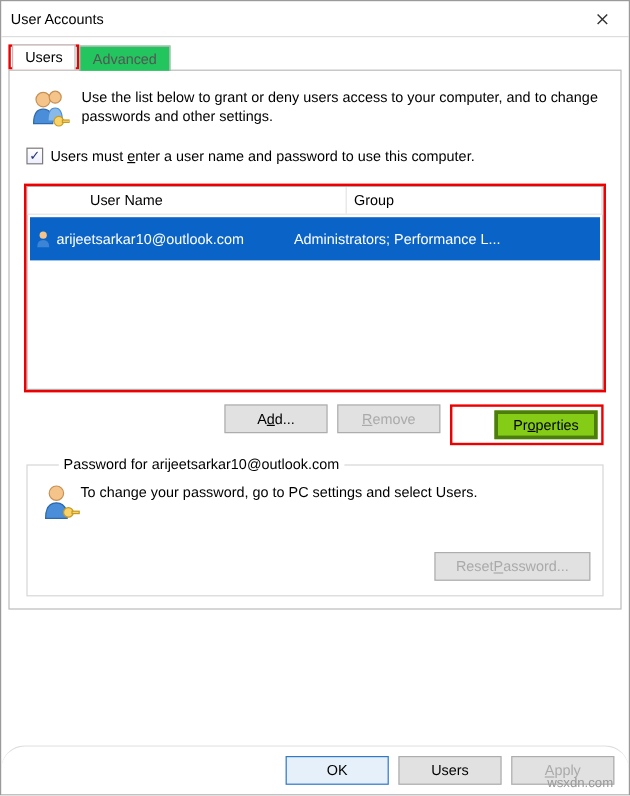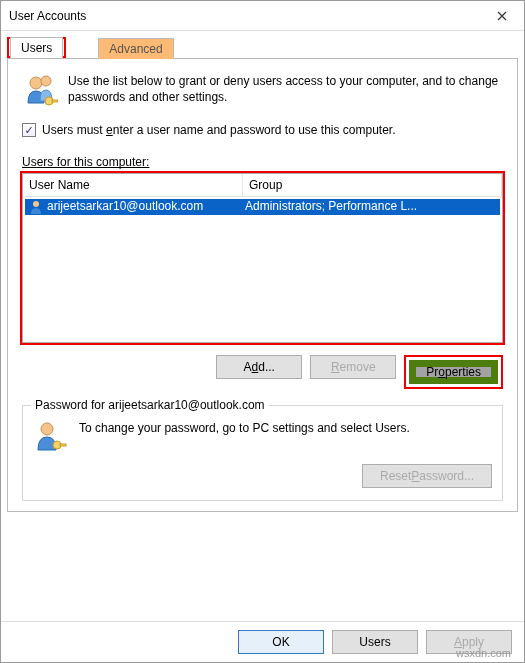--- a/index.html
+++ b/index.html
@@ -48,23 +48,22 @@
       position: relative;
       top: 1px;
       cursor: pointer;
       font-size: 12px;
     }
     .tab.active {
       background: #fff;
       z-index: 2;
     }
     .tab.inactive {
-      background: #fdba74;
+      background: #22c55e;
       color: #555;
-      margin-left: 32px;
     }
     .tab-highlight {
       border: 2px solid #e00;
       padding: 1px;
       display: inline-block;
     }
     .content-pane {
       margin: 0 6px 6px 6px;
       border: 1px solid #bbb;
       background: #fff;
@@ -110,31 +109,32 @@
       height: 170px;
       background: #fff;
       position: relative;
     }
     .red-box { outline: 2px solid #e00; }
     .listview-header {
       display: flex;
       background: #fff;
       border-bottom: 1px solid #e4e4e4;
       font-size: 12px;
+      padding-left: 46px;
     }
     .listview-header div {
       padding: 4px 6px;
       border-right: 1px solid #e4e4e4;
     }
     .col-user { width: 220px; }
     .col-group { flex: 1; }
     .listview-row {
       display: flex;
-      align-items: flex-start;
-      height: 16px;
+      align-items: center;
+      height: 36px;
       background: #0a64c8;
       color: #fff;
       margin: 2px;
     }
     .listview-row .usericon {
       width: 16px; height: 16px; margin: 0 3px;
       flex-shrink:0;
     }
     .listview-row .uname { width: 196px; white-space: nowrap; overflow: hidden; }
     .listview-row .ugroup { flex: 1; white-space: nowrap; overflow: hidden; padding-left: 2px; }
@@ -158,53 +158,55 @@
     }
     .btn.disabled {
       color: #aaa;
       cursor: default;
     }
     .btn-highlight-wrap {
       border: 2px solid #e00;
       padding: 3px;
     }
     .btn.props {
-      background: #a3a3a3;
-      border: 7px solid #4d7c0f;
+      background: #84cc16;
+      border: 3px solid #4d7c0f;
+      margin-left: 32px;
     }
     .groupbox {
       border: 1px solid #d6d6d6;
       margin-top: 16px;
       padding: 14px 10px 12px 10px;
       position: relative;
     }
     .groupbox-legend {
       position: absolute;
       top: -8px;
-      left: 8px;
+      left: 26px;
       background: #fff;
       padding: 0 4px;
       font-size: 12px;
     }
     .pw-row {
       display: flex;
-      gap: 12px;
+      gap: 0;
     }
     .pw-icon { width: 34px; height: 34px; flex-shrink: 0; }
     .pw-text { line-height: 1.35; }
     .pw-btn-row {
-      display: flex; justify-content: flex-end; margin-top: 10px;
+      display: flex; justify-content: flex-end; margin-top: 24px;
     }
     .footer-row {
       display: flex;
       justify-content: flex-end;
       gap: 8px;
       padding: 8px 12px;
       border-top: 1px solid #ddd;
       margin-top: auto;
+      border-radius: 20px;
     }
     .btn.ok { background: #e6f0fa; border: 1px solid #3079c8; }
     .watermark {
       position: absolute;
       bottom: 4px; right: 14px;
       font-size: 11px;
       color: #999;
     }
     u { text-decoration: underline; }
   </style>
@@ -241,23 +243,20 @@
       <div class="intro-text">Use the list below to grant or deny users access to your computer, and to change passwords and other settings.</div>
     </div>
 
     <div class="checkbox-row">
       <span class="checkbox">✓</span>
       <label>
         <span>Users must </span><u>e</u><span>nter a user name and password to use this computer.</span>
       </label>
     </div>
 
-    <div class="section-label">
-      <u>U</u><span>sers for this computer:</span>
-    </div>
 
     <div class="listview red-box">
       <div class="listview-header">
         <div class="col-user">User Name</div>
         <div class="col-group">Group</div>
       </div>
       <div class="listview-row">
         <svg class="usericon" viewBox="0 0 16 16">
           <circle cx="8" cy="5" r="3" fill="#f5c48a"></circle>
           <path d="M3 15 Q3 9 8 9 Q13 9 13 15 Z" fill="#3b84d6"></path>

